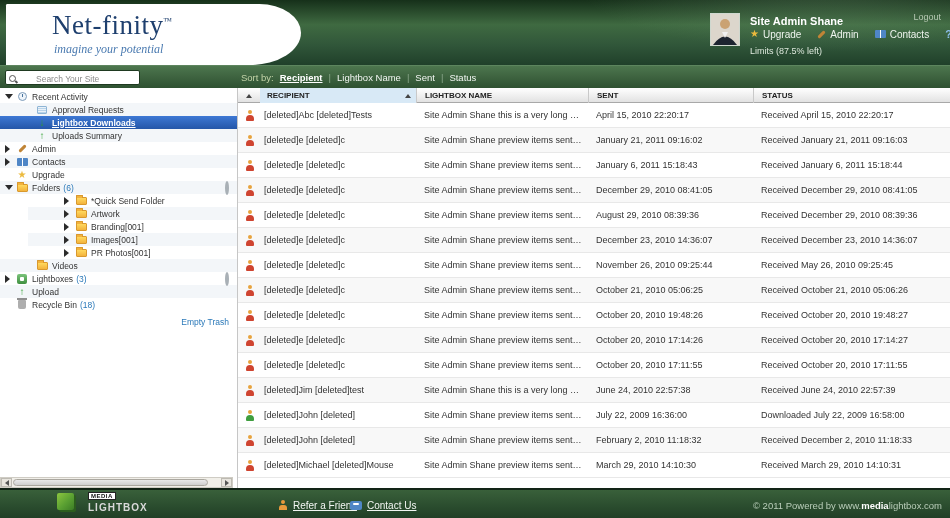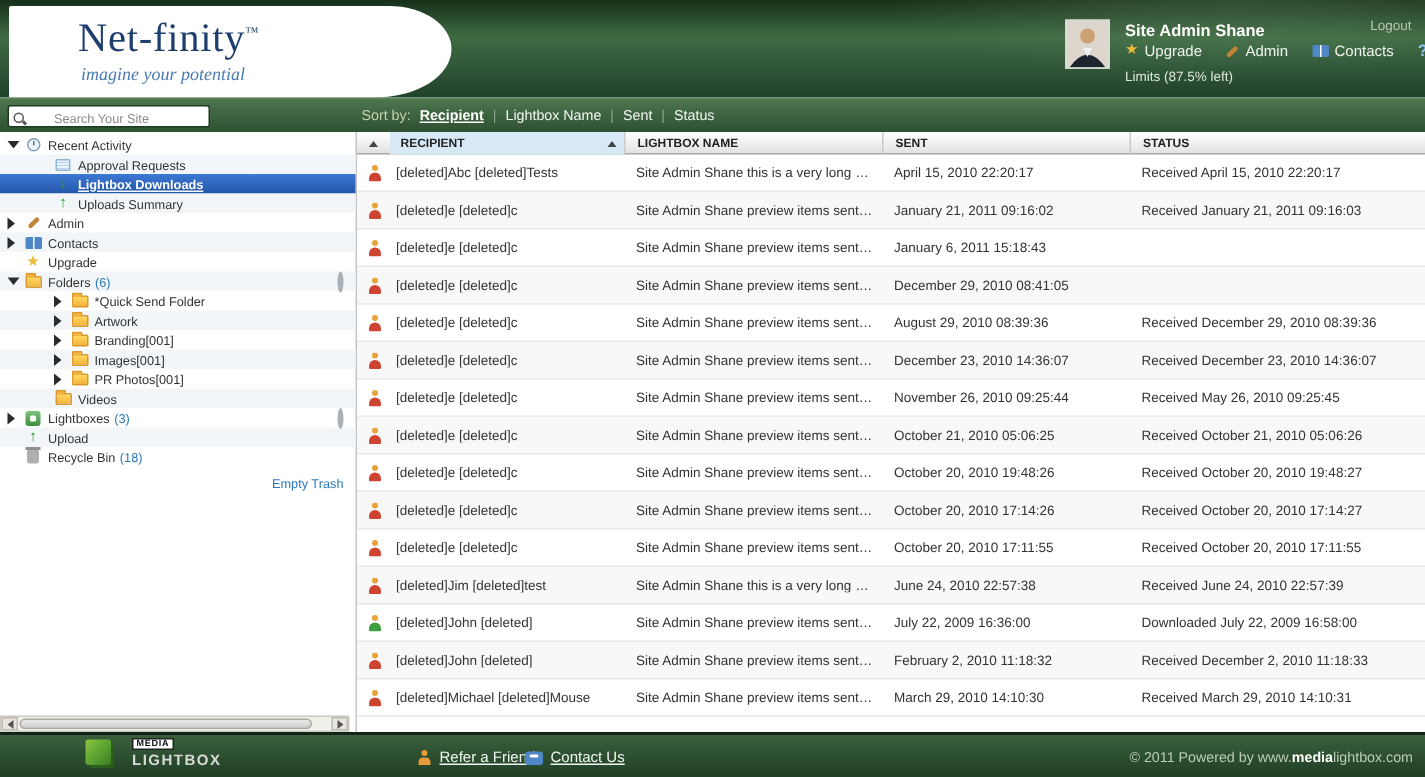--- a/index.html
+++ b/index.html
@@ -55,21 +55,21 @@
   .sidebar { position:relative; width:238px; height:400px; border-right:1px solid #c6c6c6; background:#fff; }
   .tree { padding-top:2px; }
   .tree-item { display:flex; align-items:center; height:13px; font-size:8.5px; color:#333; cursor:pointer; white-space:nowrap; }
   .tree-item:nth-child(even) { background:#f3f6f9; }
   .tree-item.selected { background:linear-gradient(180deg,#3d78d4,#2456a8); color:#fff; }
   .tree-item.selected .tree-label { text-decoration:underline; font-weight:bold; }
   .tree-label { margin-left:4px; }
   .count { color:#2b79b9; margin-left:3px; }
   .lvl0 { padding-left:5px; }
   .lvl1 { padding-left:36px; }
-  .lvl1a { padding-left:36px; }
+  .lvl1a { padding-left:36px;margin-left:28px; }
   .arrow-slot { width:11px; display:inline-flex; justify-content:flex-start; }
   .tri-down { width:0; height:0; border-left:4px solid transparent; border-right:4px solid transparent; border-top:5px solid #2b2b2b; }
   .tri-right { width:0; height:0; border-top:4px solid transparent; border-bottom:4px solid transparent; border-left:5px solid #2b2b2b; }
   .right-action { margin-left:auto; margin-right:8px; }
   .empty-trash { margin-left:auto; margin-right:8px; color:#2b79b9; cursor:pointer;margin-top:34px; }
 
   
   .ticon { display:inline-flex; width:12px; height:11px; align-items:center; justify-content:center; flex:0 0 auto; }
   .i-clock { width:9px; height:9px; border:1px solid #7d9cba; border-radius:50%; background:#eef4fa; position:relative; }
   .i-clock::after { content:""; position:absolute; left:3px; top:1px; width:1px; height:3px; background:#46729c; }
@@ -406,29 +406,31 @@
     <span class="cell c-status">Received January 21, 2011 09:16:03</span>
   </div>
 
   <div class="trow">
     <span class="cell c-icon">
               <span class="person-icon flag-red"></span>
             </span>
     <span class="cell c-recipient">[deleted]e [deleted]c</span>
     <span class="cell c-lightbox">Site Admin Shane preview items sent 1/6/2011</span>
     <span class="cell c-sent">January 6, 2011 15:18:43</span>
+    <span class="cell c-status">Received January 6, 2011 15:18:44</span>
   </div>
 
   <div class="trow">
     <span class="cell c-icon">
               <span class="person-icon flag-red"></span>
             </span>
     <span class="cell c-recipient">[deleted]e [deleted]c</span>
     <span class="cell c-lightbox">Site Admin Shane preview items sent 12/29/2010</span>
     <span class="cell c-sent">December 29, 2010 08:41:05</span>
+    <span class="cell c-status">Received December 29, 2010 08:41:05</span>
   </div>
 
   <div class="trow">
     <span class="cell c-icon">
               <span class="person-icon flag-red"></span>
             </span>
     <span class="cell c-recipient">[deleted]e [deleted]c</span>
     <span class="cell c-lightbox">Site Admin Shane preview items sent 12/29/2010</span>
     <span class="cell c-sent">August 29, 2010 08:39:36</span>
     <span class="cell c-status">Received December 29, 2010 08:39:36</span>

